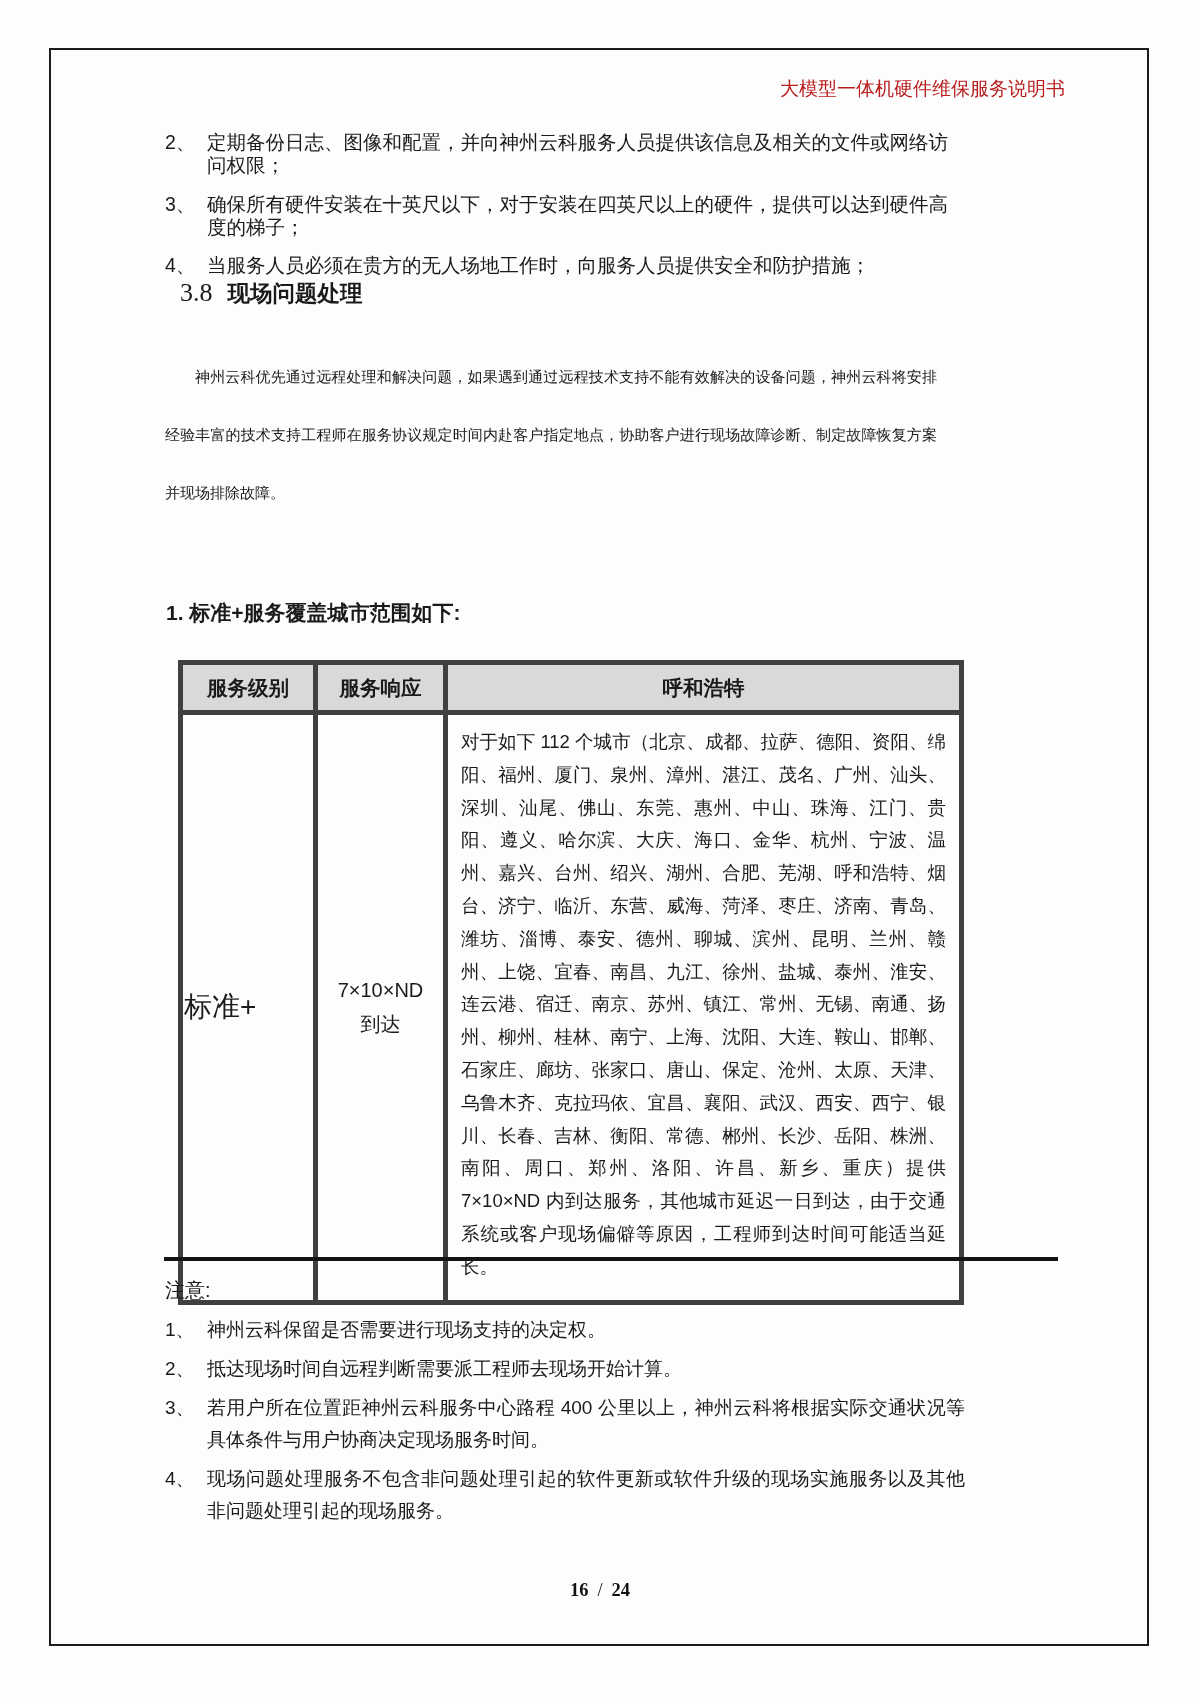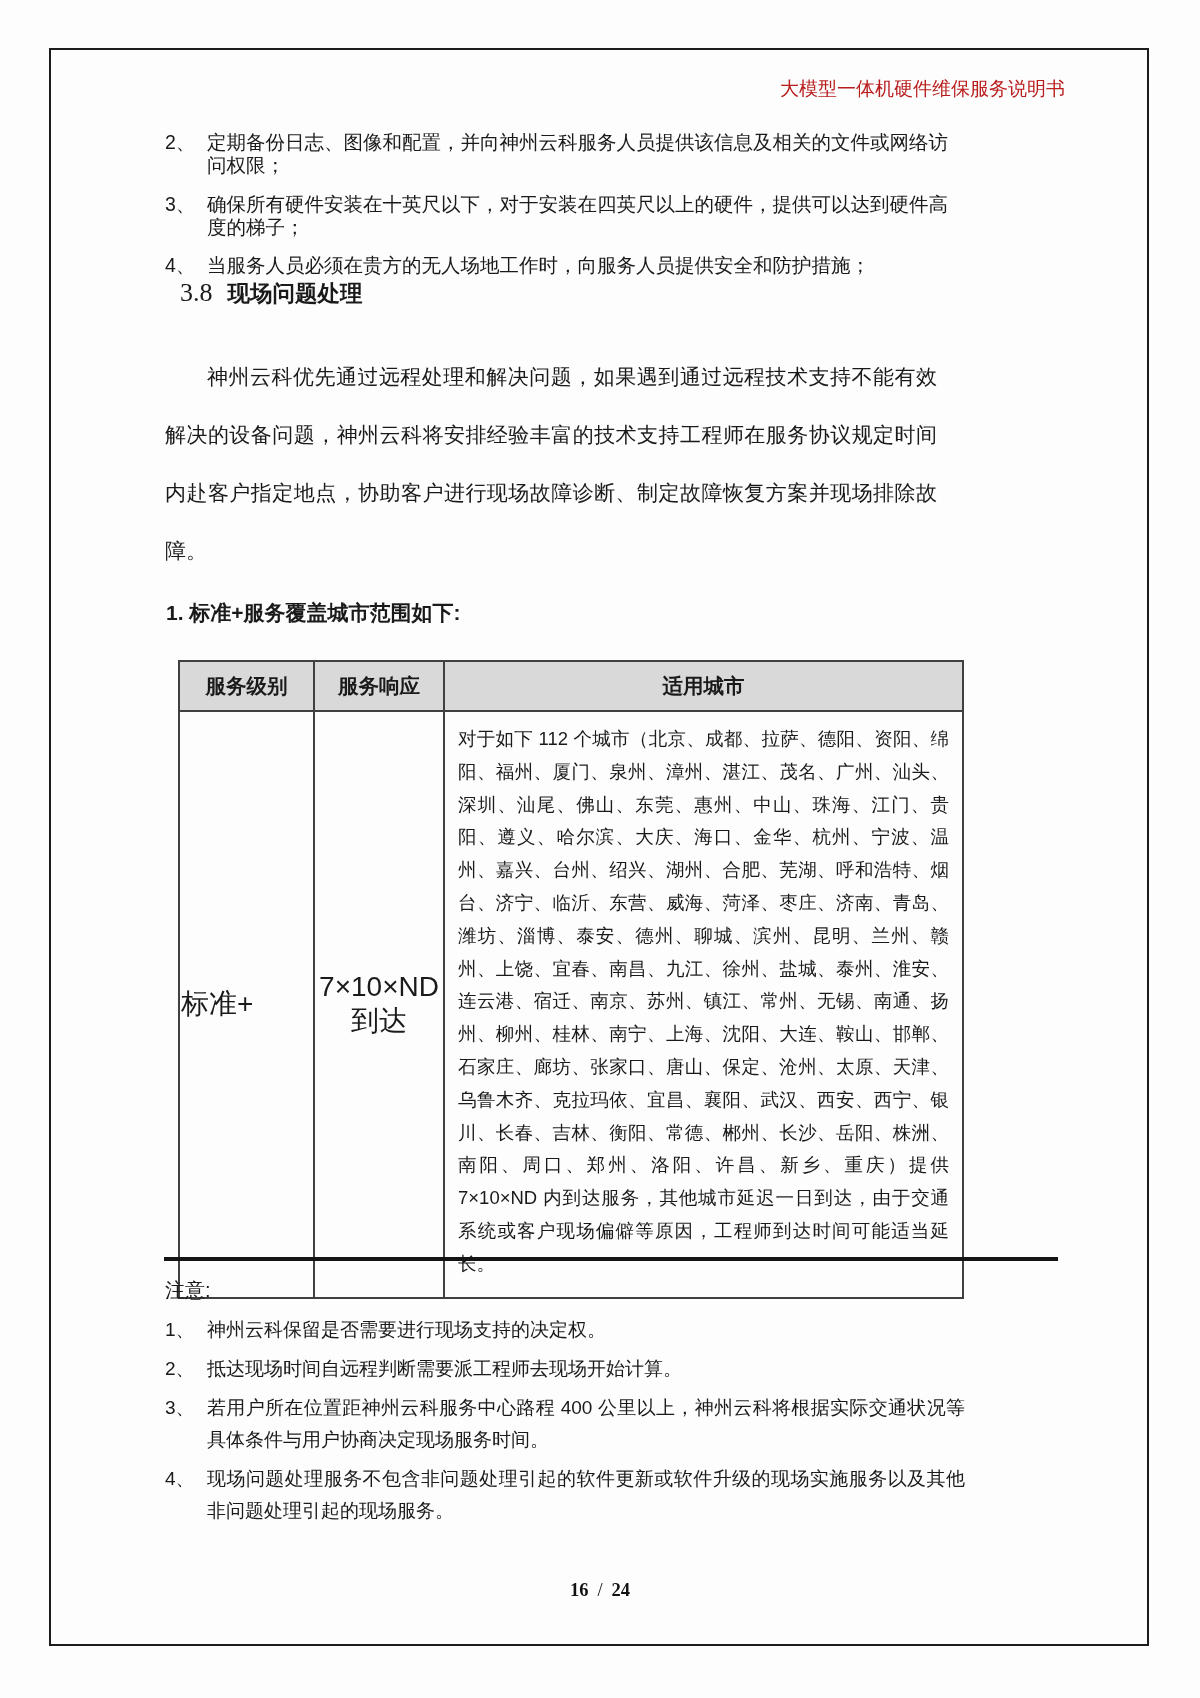--- a/index.html
+++ b/index.html
@@ -26,44 +26,44 @@
     position:absolute;top:278px;left:180px;
     display:flex;align-items:baseline;
   }
   .section-heading .sec-num{
     font-family:"Liberation Serif","DejaVu Serif",serif;
     font-size:26px;margin-right:15px;
   }
   .section-heading .sec-title{font-size:22.5px;font-weight:bold;text-align:center;}
   .body-paragraphs{
     position:absolute;top:348px;left:165px;width:772px;
-    font-size:21px;line-height:58px;text-align:justify;
+    font-size:15px;line-height:58px;text-align:justify;
   }
   .body-paragraphs p{margin:0;text-indent:2em;}
   .coverage-heading{
     position:absolute;top:600px;left:166px;
     font-size:21px;font-weight:bold;line-height:26px;
   }
   .coverage-table{
     position:absolute;top:660px;left:178px;width:786px;
     border-collapse:collapse;table-layout:fixed;
   }
   .coverage-table th,.coverage-table td{
-    border:2px solid #404040;box-sizing:border-box;
+    border:5px solid #404040;box-sizing:border-box;
   }
   .coverage-table th{
     background:#d9d9d9;height:50px;font-size:20.5px;font-weight:bold;
     text-align:center;vertical-align:middle;padding:0;
   }
   .coverage-table td{background:#fdfdfd;}
   td.cell-level{
     height:527px;text-align:left;vertical-align:middle;font-size:28px;
   }
   td.cell-response{
-    text-align:center;vertical-align:middle;font-size:28px;line-height:34px;
+    text-align:center;vertical-align:middle;font-size:20px;line-height:34px;
   }
   td.cell-cities{
     vertical-align:top;padding:11px 13px 16px 13px;
     font-size:18.5px;line-height:32.8px;
     text-align:justify;text-align-last:left;
   }
   .notes-rule{
     position:absolute;top:1257px;left:164px;width:894px;height:4px;
     background:#141414;
   }
@@ -118,21 +118,21 @@
 <table class="coverage-table">
   <colgroup>
     <col style="width:135px">
     <col style="width:130px">
     <col>
   </colgroup>
   <thead>
     <tr>
       <th>服务级别</th>
       <th>服务响应</th>
-      <th>适用城市</th>
+      <th>呼和浩特</th>
     </tr>
   </thead>
   <tbody>
     <tr>
       <td class="cell-level">标准+</td>
       <td class="cell-response">
         <div>7×10×ND</div>
         <div>到达</div>
       </td>
       <td class="cell-cities">对于如下 112 个城市（北京、成都、拉萨、德阳、资阳、绵阳、福州、厦门、泉州、漳州、湛江、茂名、广州、汕头、深圳、汕尾、佛山、东莞、惠州、中山、珠海、江门、贵阳、遵义、哈尔滨、大庆、海口、金华、杭州、宁波、温州、嘉兴、台州、绍兴、湖州、合肥、芜湖、呼和浩特、烟台、济宁、临沂、东营、威海、菏泽、枣庄、济南、青岛、潍坊、淄博、泰安、德州、聊城、滨州、昆明、兰州、赣州、上饶、宜春、南昌、九江、徐州、盐城、泰州、淮安、连云港、宿迁、南京、苏州、镇江、常州、无锡、南通、扬州、柳州、桂林、南宁、上海、沈阳、大连、鞍山、邯郸、石家庄、廊坊、张家口、唐山、保定、沧州、太原、天津、乌鲁木齐、克拉玛依、宜昌、襄阳、武汉、西安、西宁、银川、长春、吉林、衡阳、常德、郴州、长沙、岳阳、株洲、南阳、周口、郑州、洛阳、许昌、新乡、重庆）提供 7×10×ND 内到达服务，其他城市延迟一日到达，由于交通系统或客户现场偏僻等原因，工程师到达时间可能适当延长。</td>

